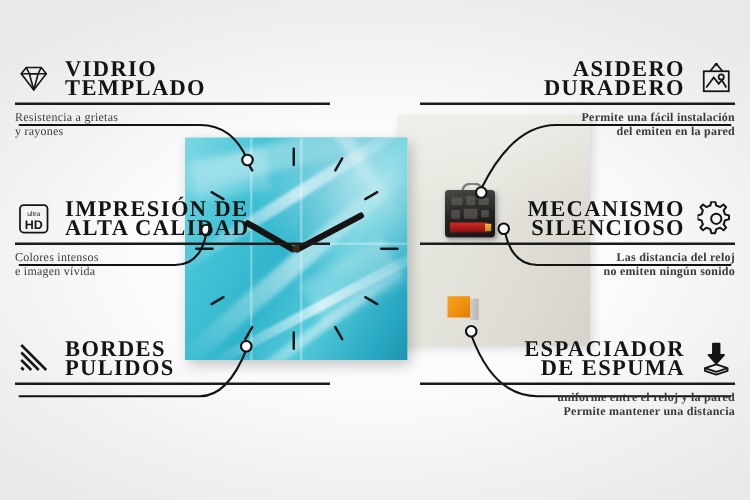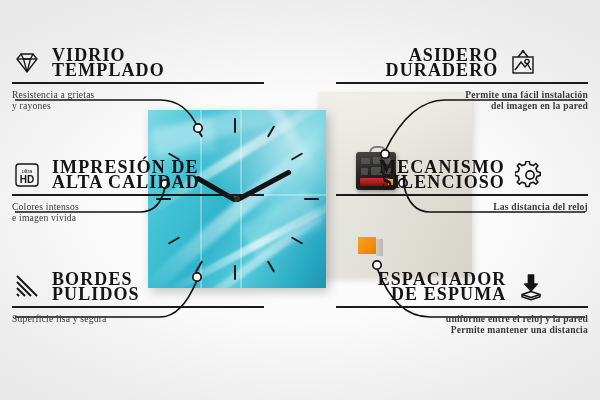--- a/index.html
+++ b/index.html
@@ -81,21 +81,21 @@
   .streak{position:absolute;background:rgba(255,255,255,0.22);filter:blur(0.6px);}
   .glass-v{position:absolute;top:0;bottom:0;width:2px;background:rgba(255,255,255,0.30);}
   .glass-h{position:absolute;left:0;right:0;height:2px;background:rgba(255,255,255,0.30);}
   .tick{position:absolute;background:#1a1a1a;border-radius:1px;}
   .hand{position:absolute;background:#141414;border-radius:2px;transform-origin:left center;}
   .hub{position:absolute;left:50%;top:50%;width:6px;height:6px;margin:-3px 0 0 -3px;border-radius:50%;background:#3b2a18;}
   
   .feat{position:absolute;width:252px;}
   .feat .hdr{display:flex;align-items:center;gap:10px;}
   .feat.left .hdr{justify-content:flex-start;}
-  .feat.right .hdr{justify-content:center;}
+  .feat.right .hdr{justify-content:flex-end;}
   .ttl{
     font-family:"Liberation Serif", serif;
     font-size:18px;font-weight:bold;letter-spacing:1.1px;color:#141414;
     line-height:15px;text-transform:uppercase;
   }
   .feat.right .ttl{text-align:right;}
   .rule{height:1.6px;background:#1b1b1b;margin:4px 0 5px 0;}
   .sub{
     font-family:"Liberation Serif", serif;
     font-size:9.6px;color:#3a3a3a;line-height:11.6px;letter-spacing:.2px;
@@ -233,21 +233,20 @@
               <path d="M4 20 L6 22"></path>
           </g>
         </svg>
       </span>
       <div>
         <div class="ttl">BORDES</div>
         <div class="ttl">PULIDOS</div>
       </div>
     </div>
     <div class="rule"></div>
-    <div class="sub">Superficie lisa y segura</div>
     <div class="sub"></div>
   </div>
 
   <div class="feat right" style="left:336px;top:48px;">
     <div class="hdr">
       <div>
         <div class="ttl">ASIDERO</div>
         <div class="ttl">DURADERO</div>
       </div>
       <span class="ico">
@@ -257,40 +256,41 @@
             <circle cx="15" cy="2.4" r="1.3" fill="#141414" stroke="none"></circle>
             <rect x="5" y="8" width="20" height="16"></rect>
             <path d="M7 21 L13 13 L17 18 L19.5 15 L23 21"></path>
             <circle cx="19" cy="12.5" r="2.1"></circle>
           </g>
         </svg>
       </span>
     </div>
     <div class="rule"></div>
     <div class="sub">Permite una fácil instalación</div>
-    <div class="sub">del imagen en la pared</div>
+    <div class="sub">del emiten en la pared</div>
   </div>
 
   <div class="feat right" style="left:336px;top:160px;">
     <div class="hdr">
       <div>
         <div class="ttl">MECANISMO</div>
         <div class="ttl">SILENCIOSO</div>
       </div>
       <span class="ico">
         <svg width="30" height="28" viewBox="0 0 30 28">
           <g fill="none" stroke="#141414" stroke-width="1.6" stroke-linejoin="round">
             <path d="M15 3.5 l3.2 1.1 2.6-2 2.1 2.1 -2 2.6 1.1 3.2 3.2 .9 v3 l-3.2 .9 -1.1 3.2 2 2.6 -2.1 2.1 -2.6-2 -3.2 1.1 -.9 3.2 h-3 l-.9-3.2 -3.2-1.1 -2.6 2 -2.1-2.1 2-2.6 -1.1-3.2 -3.2-.9 v-3 l3.2-.9 1.1-3.2 -2-2.6 2.1-2.1 2.6 2 3.2-1.1 .9-3.2 h3 z"></path>
             <circle cx="15" cy="14" r="4.1"></circle>
           </g>
         </svg>
       </span>
     </div>
     <div class="rule"></div>
     <div class="sub">Las distancia del reloj</div>
+    <div class="sub">no emiten ningún sonido</div>
   </div>
 
   <div class="feat right" style="left:336px;top:272px;">
     <div class="hdr">
       <div>
         <div class="ttl">ESPACIADOR</div>
         <div class="ttl">DE ESPUMA</div>
       </div>
       <span class="ico">
         <svg width="30" height="28" viewBox="0 0 30 28">

